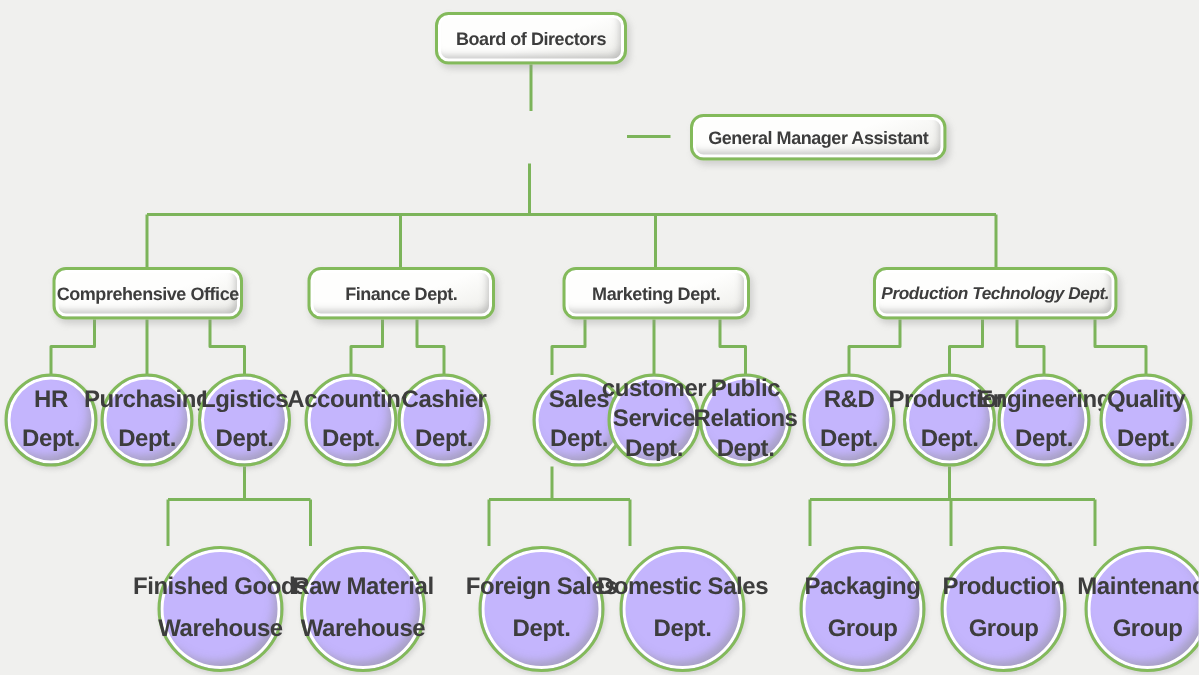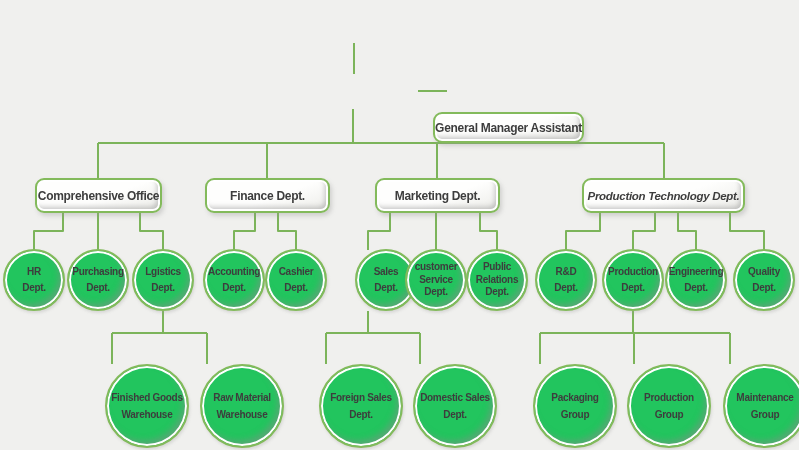--- a/index.html
+++ b/index.html
@@ -33,26 +33,26 @@
     box-shadow:
       inset 0 0 0 2px #ffffff,
       inset -3px -4px 5px rgba(145,145,145,.50),
       2px 3px 4px rgba(150,150,150,.35);
     font-size:12px;
     letter-spacing:-0.3px;
     white-space:nowrap;
   }
   .circle{
     border-radius:50%;
-    background:#22c55e;
+    background:#c4b5fd;
     box-shadow:
       inset 0 0 0 2px #ffffff,
       inset -4px -5px 6px rgba(140,140,140,.50),
       1px 2px 3px rgba(160,160,160,.30);
-    font-size:10px;
+    font-size:16px;
     letter-spacing:-0.3px;
     white-space:pre;
   }
   .circle-sm{width:62px;height:62px;line-height:1.6;}
   .circle-sm.lines-3{line-height:1.25;}
   .circle-lg{width:84px;height:84px;line-height:1.75;margin-left:35px;}
 </style>
 </head>
 <body>
 
@@ -97,23 +97,24 @@
     <polyline points="326,333 326,364"></polyline>
     <polyline points="420,333 420,364"></polyline>
 
     <polyline points="633,311 633,333"></polyline>
     <polyline points="540,333 730,333"></polyline>
     <polyline points="540,333 540,364"></polyline>
     <polyline points="634,333 634,364"></polyline>
     <polyline points="730,333 730,364"></polyline>
   </svg>
 
+  <div class="node box" style="left:290px;top:8px;width:128px;height:35px;">Board of Directors</div>
 
 
-  <div class="node box" style="left:433px;top:76px;width:151px;height:31px;margin-top:36px;">General Manager Assistant</div>
+  <div class="node box" style="left:460px;top:76px;width:171px;height:31px;">General Manager Assistant</div>
 
   <div class="node box" style="left:35px;top:178px;width:127px;height:35px;">Comprehensive Office</div>
 
   <div class="node box" style="left:205px;top:178px;width:125px;height:35px;">Finance Dept.</div>
 
   <div class="node box" style="left:375px;top:178px;width:125px;height:35px;">Marketing Dept.</div>
 
   <div class="node box" style="left:582px;top:178px;width:163px;height:35px;font-size:11.5px;font-style:italic;">Production Technology Dept.</div>
 
   <div class="node circle circle-sm" style="left:3px;top:249px;">HR

